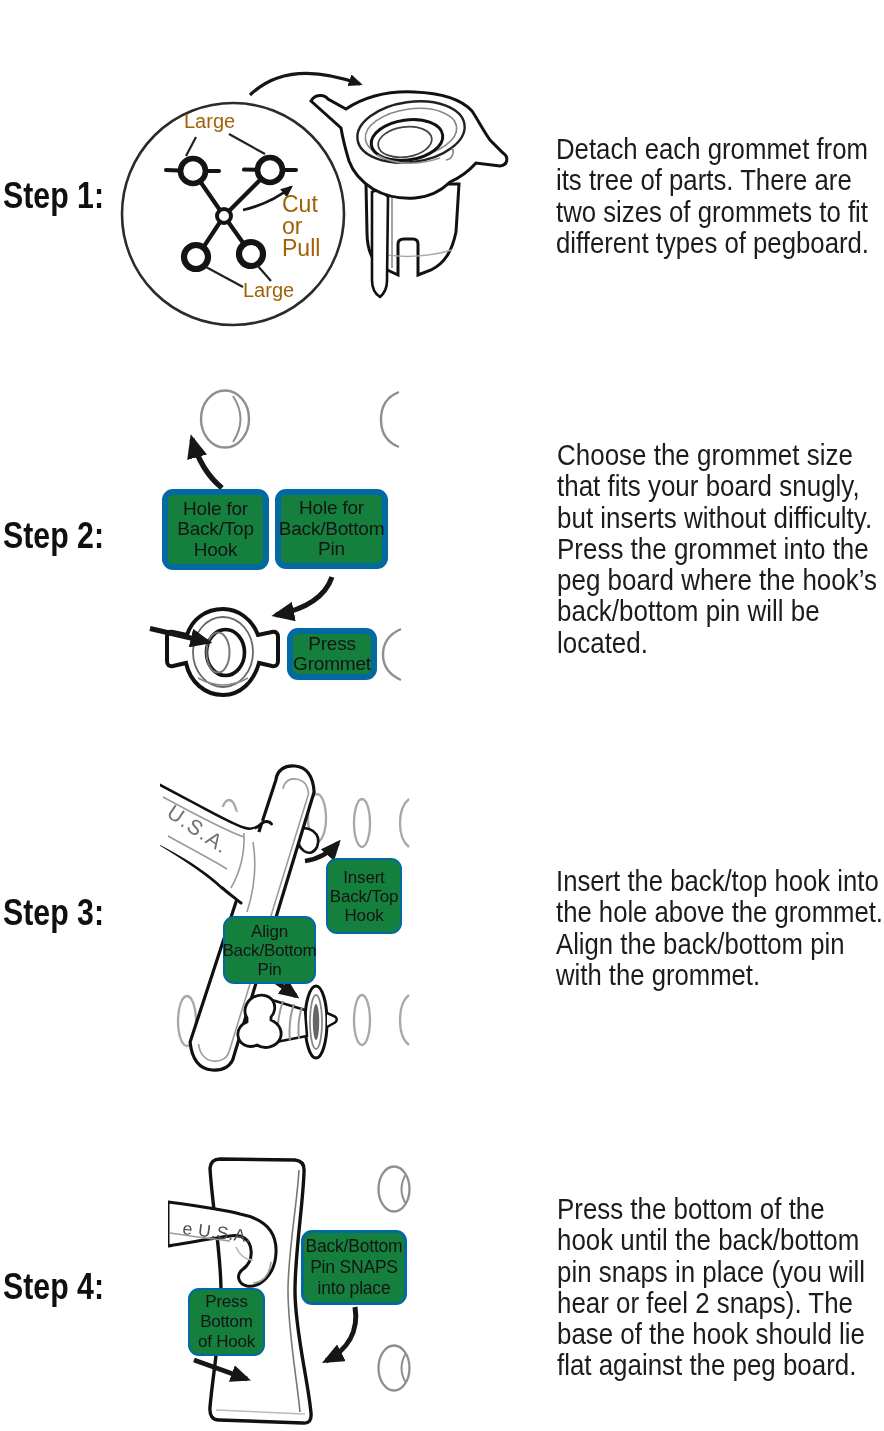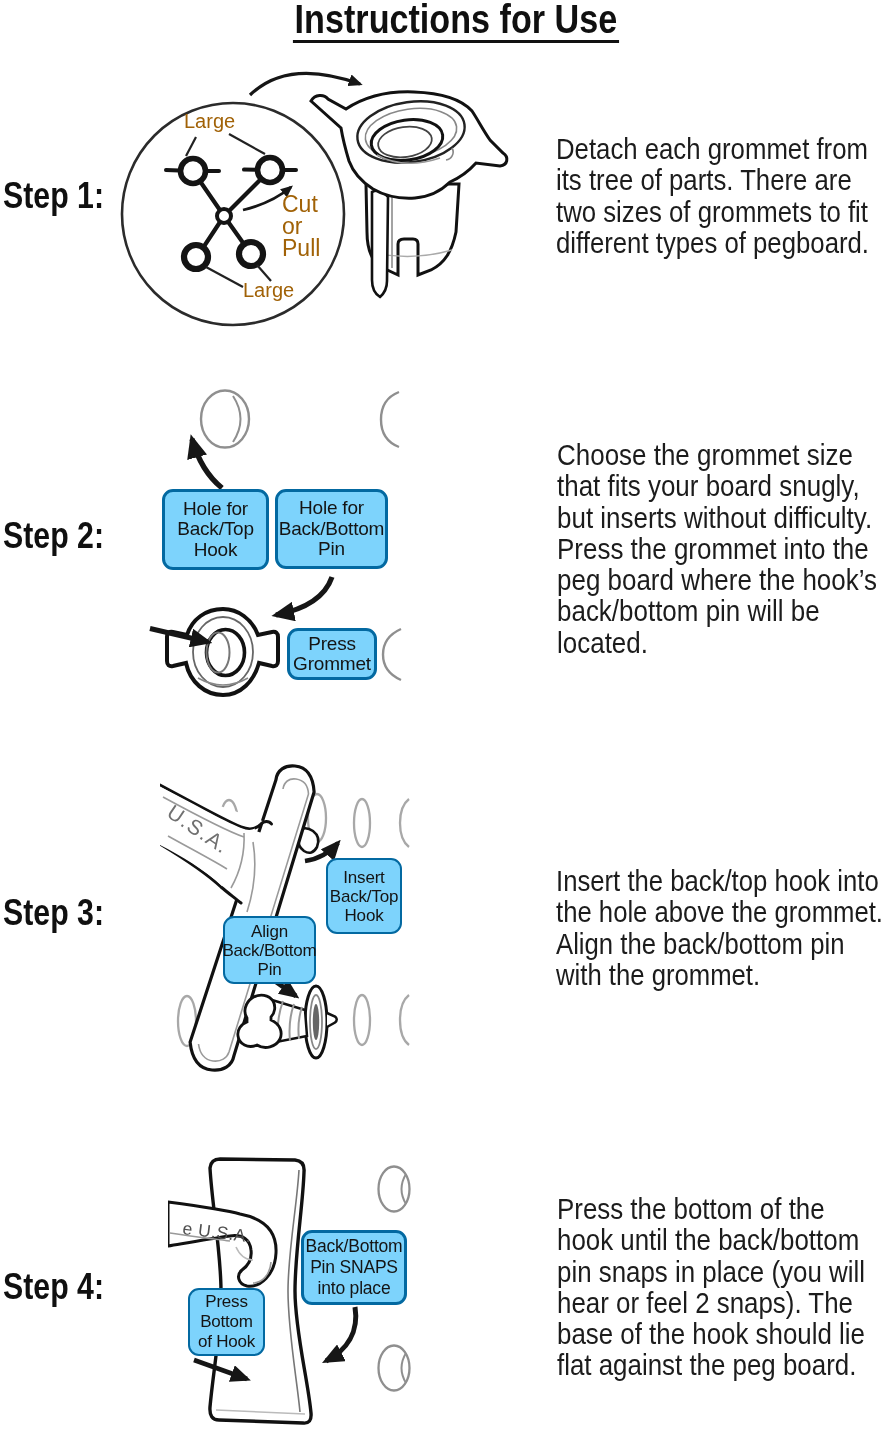--- a/index.html
+++ b/index.html
@@ -15,37 +15,34 @@
   }
   .step-label {
     position:absolute; left:3px; font-size:37px; font-weight:bold; line-height:37px;
     color:#101010; transform-origin:left top; white-space:nowrap;
   }
   .step-text {
     position:absolute; font-size:29.5px; line-height:31.3px; color:#1c1c1c;
     white-space:pre; width:max-content; transform-origin:left top;
   }
   .callout {
-    position:absolute; box-sizing:border-box; background:#7dd3fc;
-    border:3px solid #0369a1; border-radius:11px;
+    position:absolute; box-sizing:border-box; background:#15803d;
+    border:6px solid #0369a1; border-radius:11px;
     display:flex; align-items:center; justify-content:center;
     text-align:center; white-space:pre-line; color:#141414;
     font-size:19px; line-height:20.5px; letter-spacing:-0.2px;
   }
   .anno { position:absolute; color:#a16207; white-space:pre-line; }
   svg.art { position:absolute; }
 </style>
 </head>
 <body>
 
 <div class="page">
 
-  <div class="title-wrap">
-    <div class="title" style="transform: scaleX(0.8538);">Instructions for Use</div>
-  </div>
 
   <div class="step-label" style="top: 177.4px; transform: scaleX(0.8187);">Step 1:</div>
   <div class="step-label" style="top: 517.1px; transform: scaleX(0.8187);">Step 2:</div>
   <div class="step-label" style="top: 893.5px; transform: scaleX(0.8187);">Step 3:</div>
   <div class="step-label" style="top: 1267.6px; transform: scaleX(0.8187);">Step 4:</div>
 
   <div class="step-text" style="left: 556px; top: 133px; transform: scaleX(0.8728);">Detach each grommet from
 its tree of parts. There are
 two sizes of grommets to fit
 different types of pegboard.</div>

